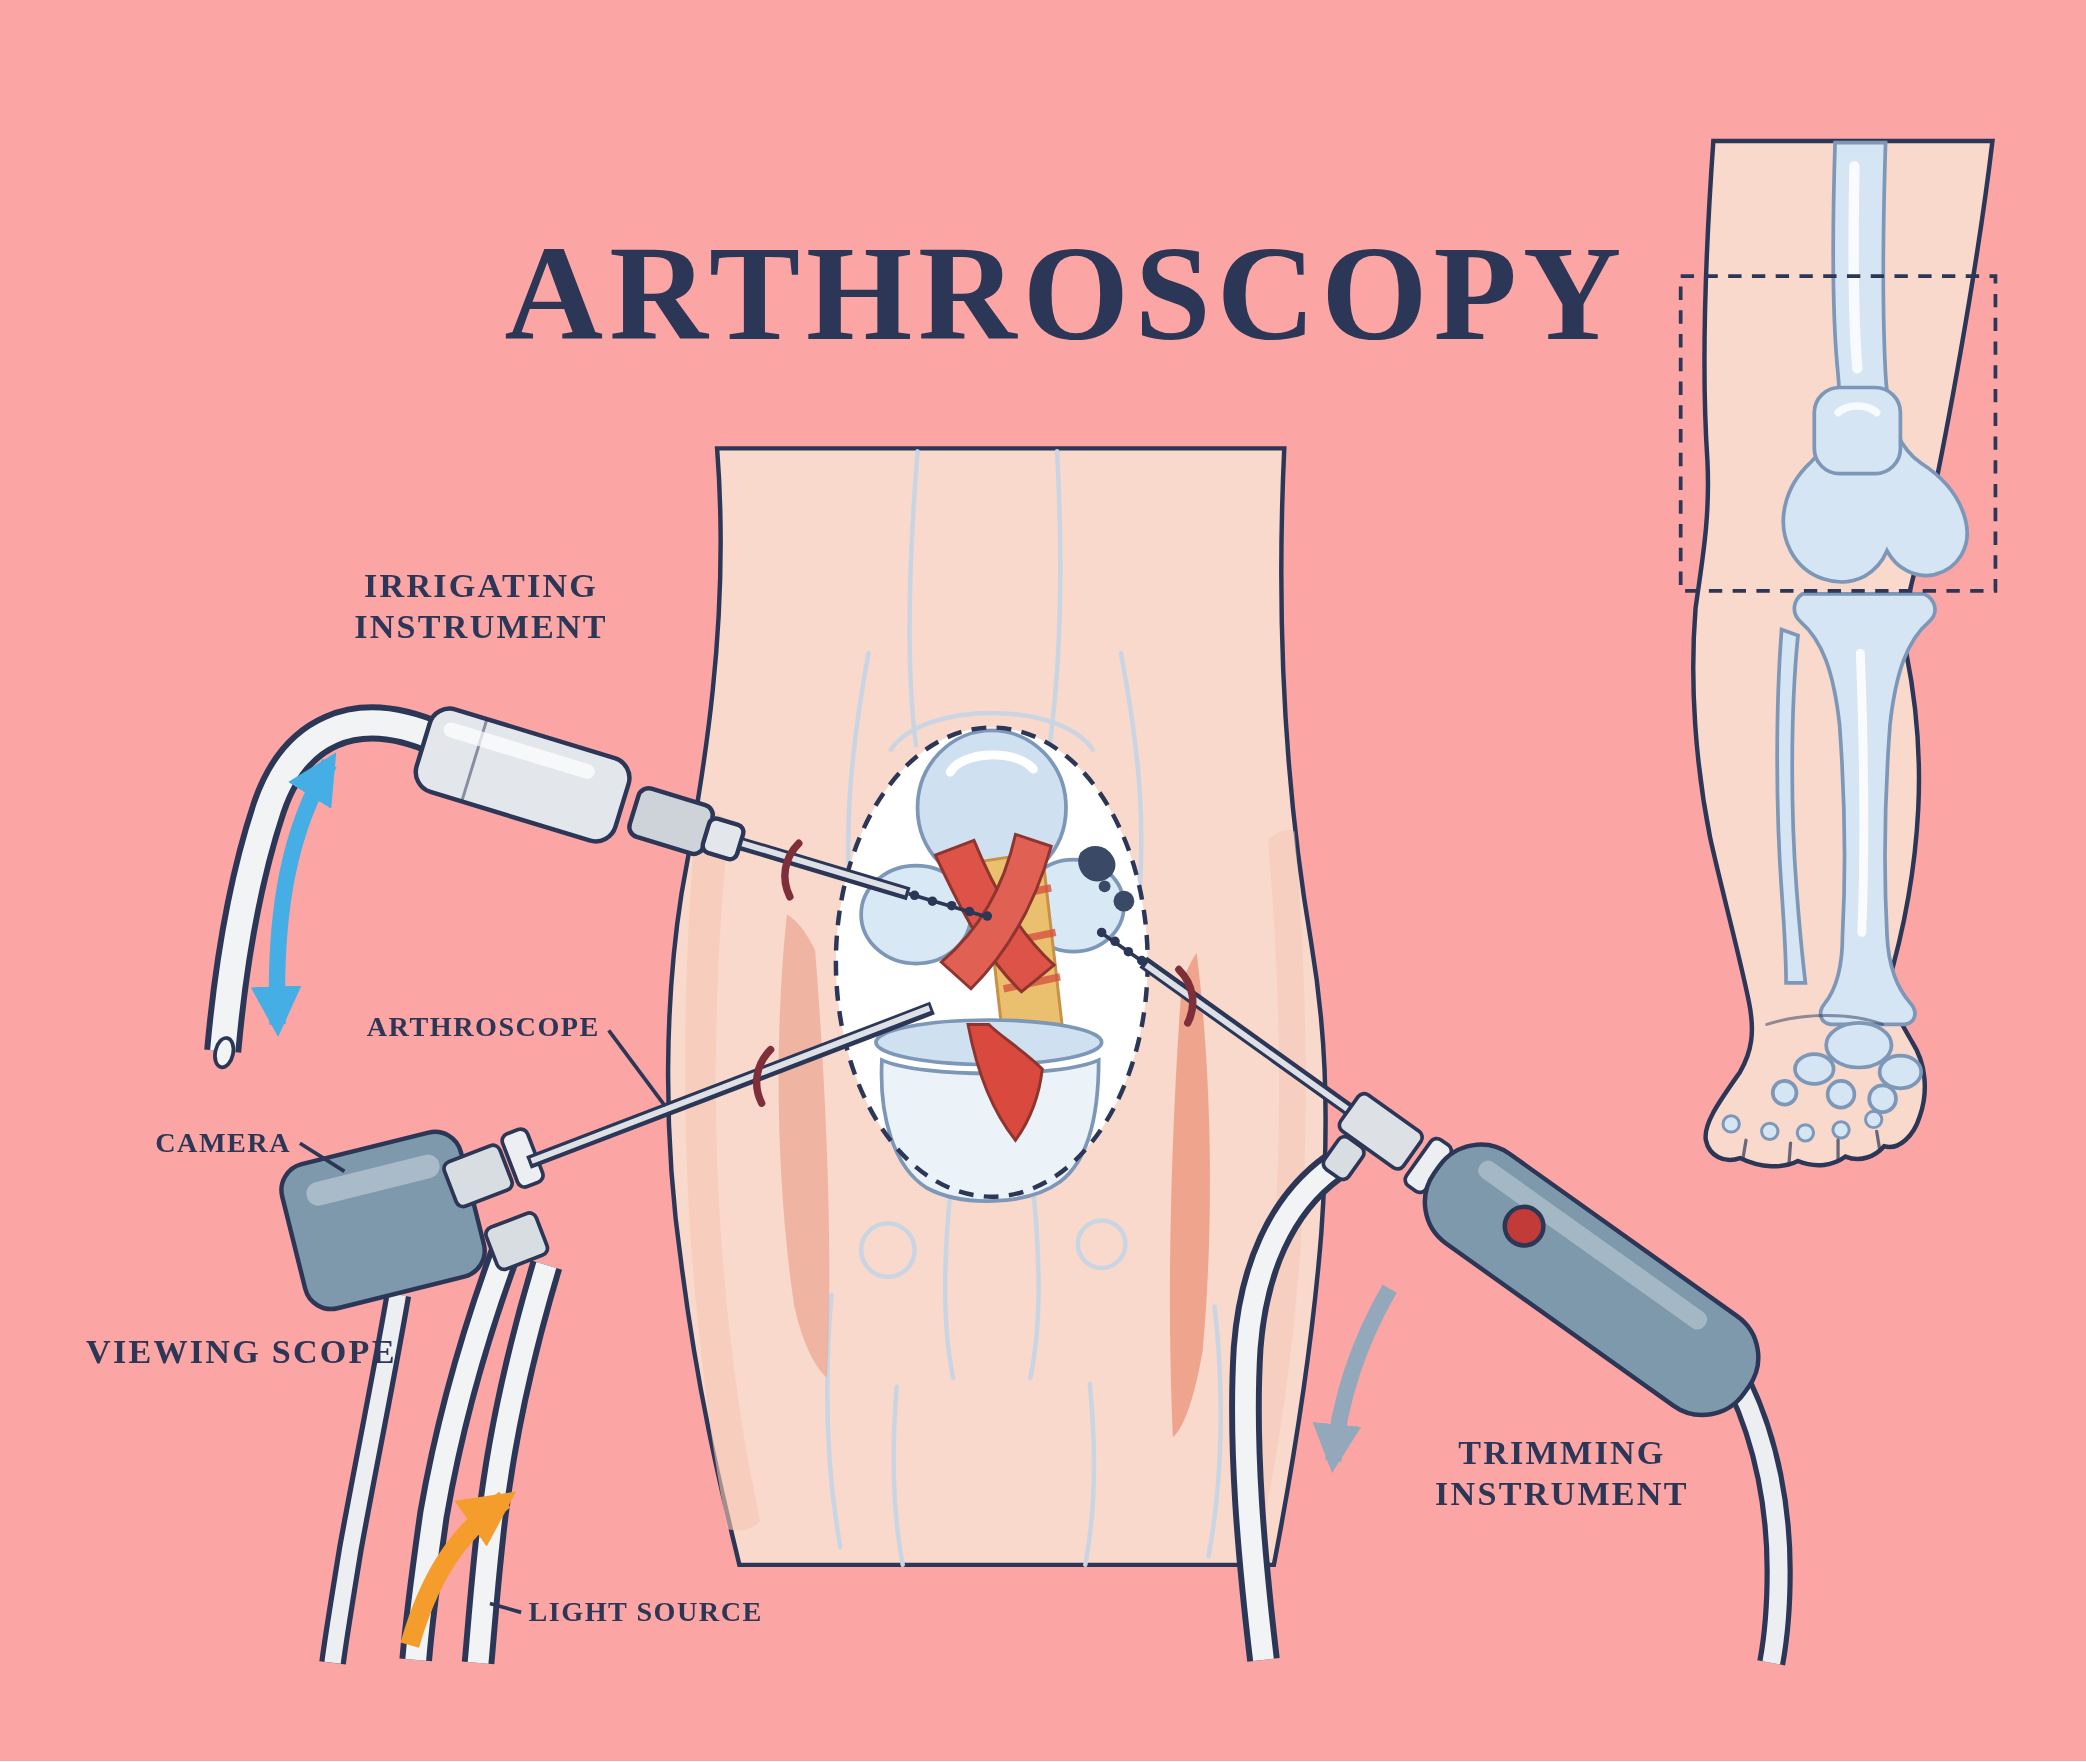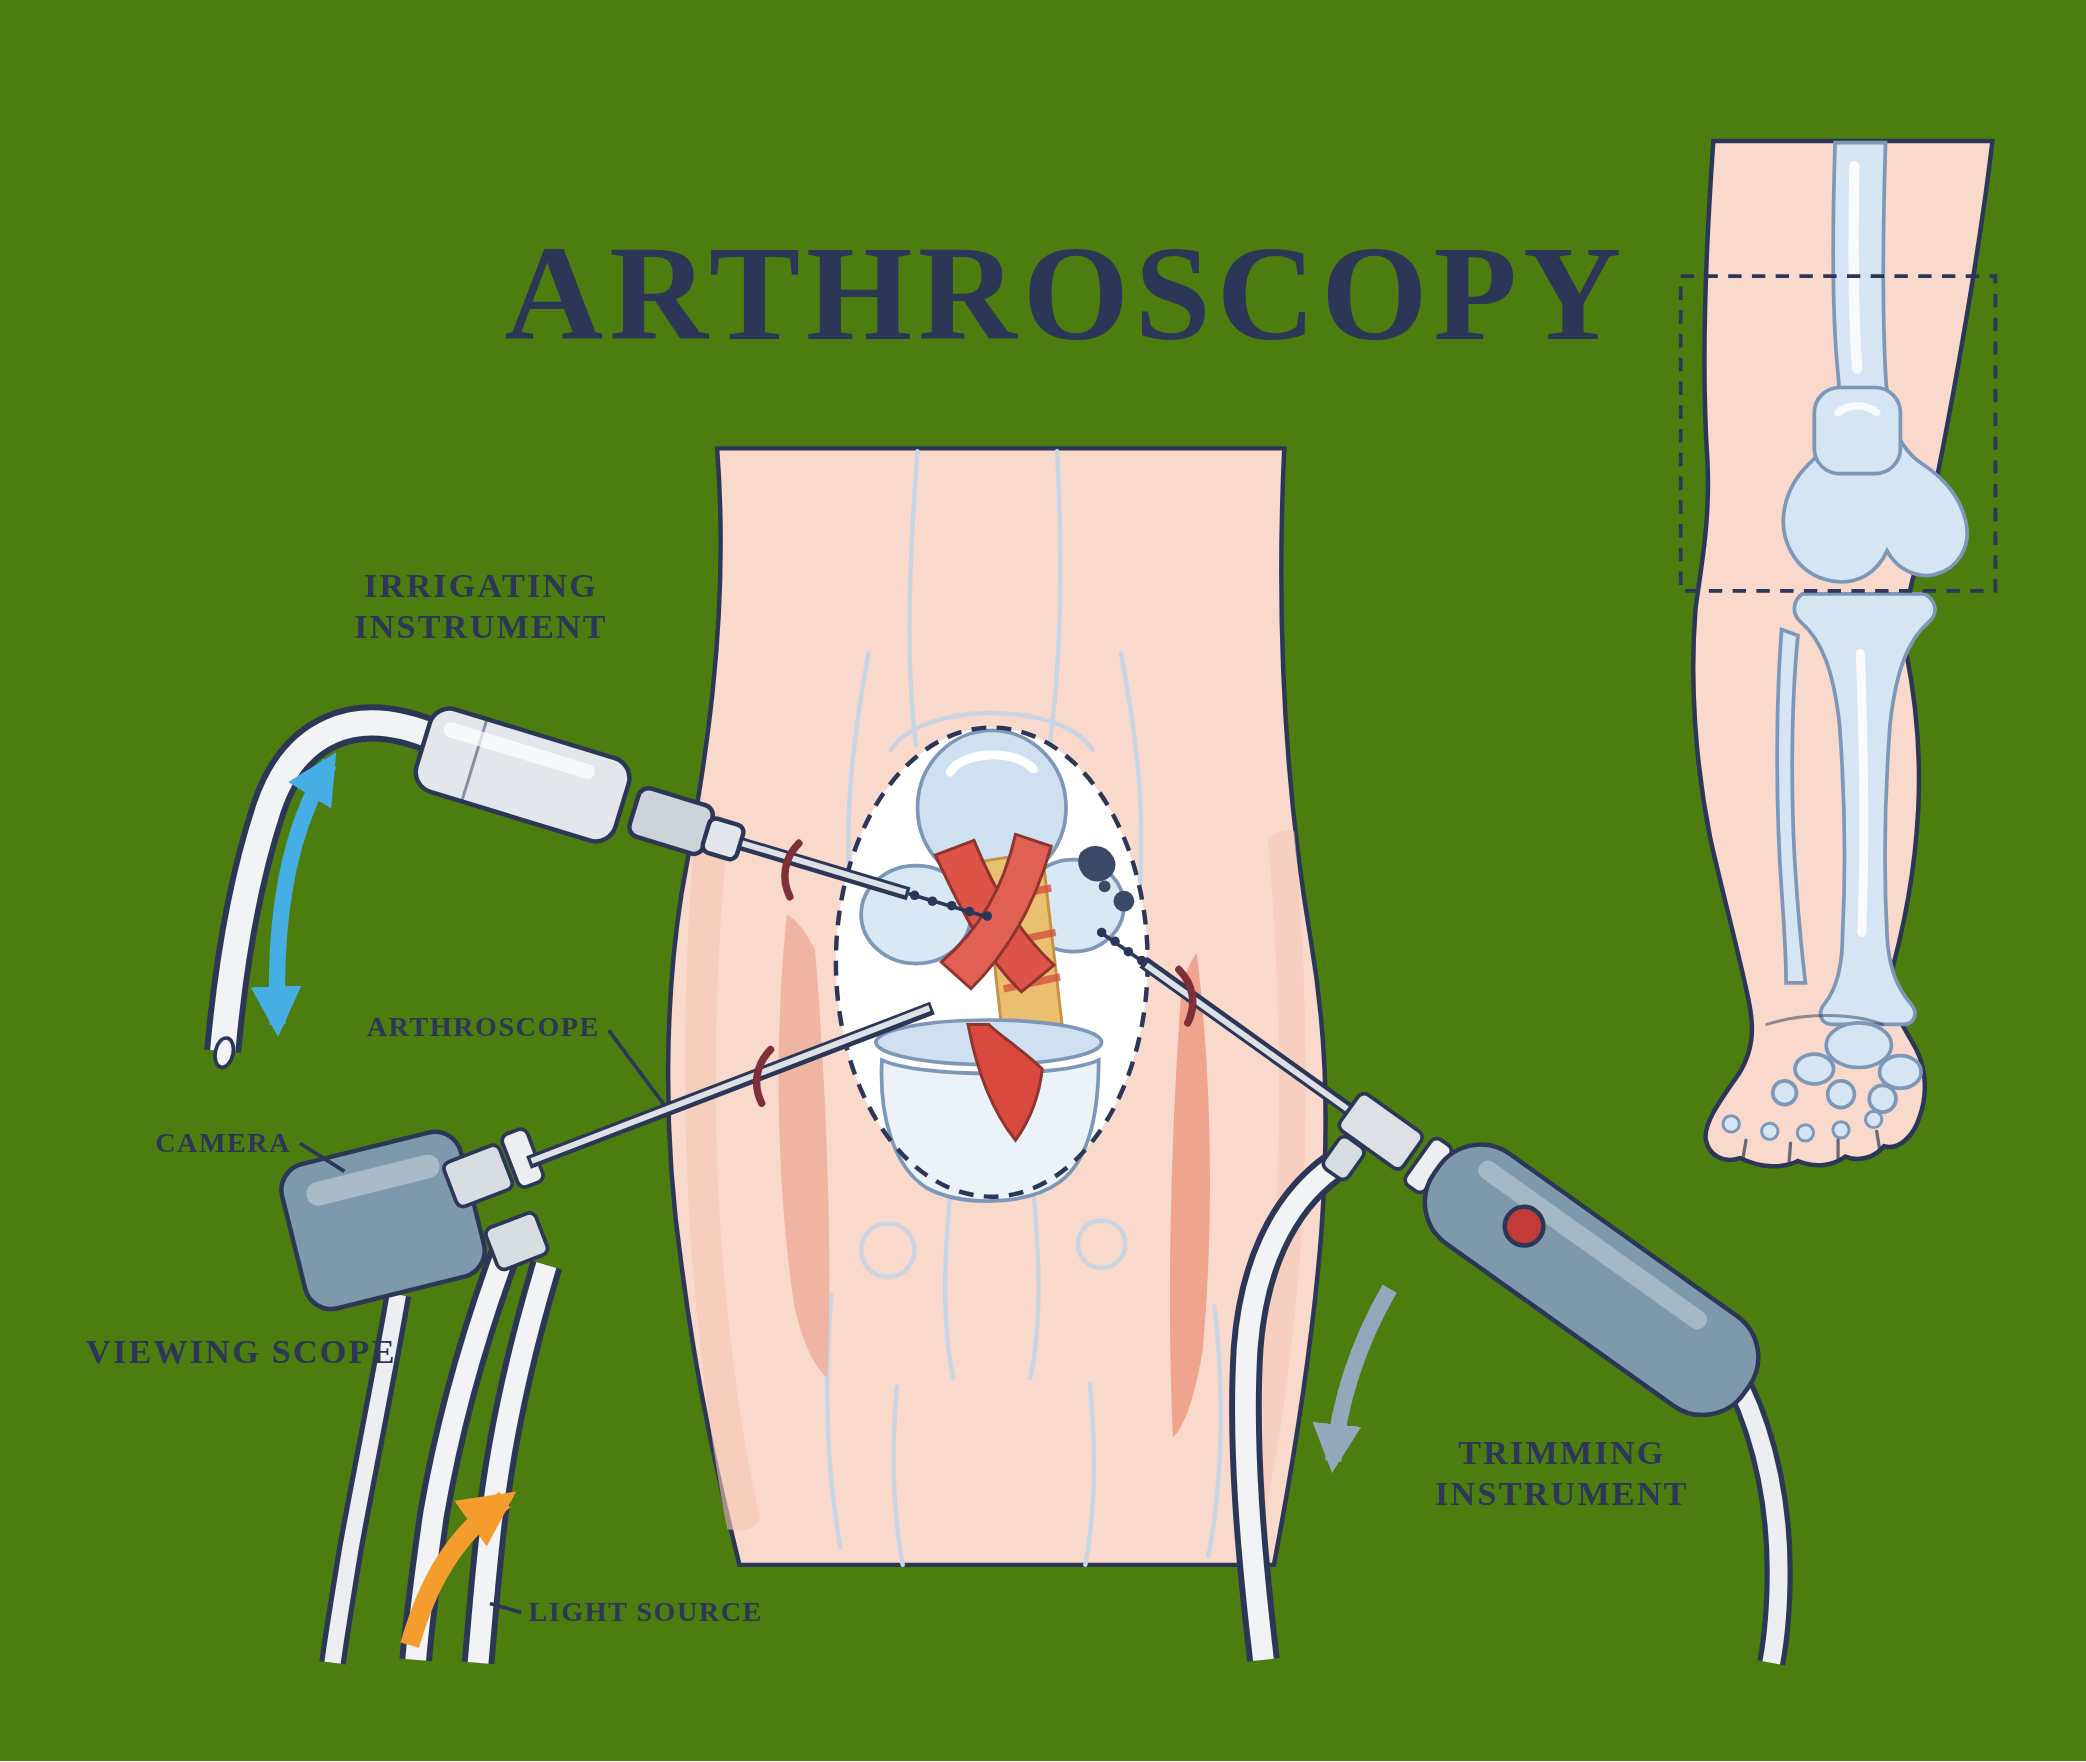--- a/index.html
+++ b/index.html
@@ -1,16 +1,16 @@
 <!DOCTYPE html>
 <html style="--outline: #2c3757; --title-text: #2c3757; --skin: #f9d9cc; --skin-shadow: #f0b49f; --bone-light: #d6e5f3; --bone-outline: #7c97b8; --instrument-metal: #e3e7eb; --instrument-body: #7e99ac; --arrow-blue: #45aee4; --arrow-orange: #f59d2c; --arrow-grey: #93a9bb; --button-red: #c23b38; --ligament-red: #dd5348;font-size:8px"><head>
 <meta charset="utf-8">
 <style>
   html,body { margin:0; padding:0; background:#ffffff; }
-  .stage { width:100%; background:#4d7c0f; }
+  .stage { width:100%; background:#fca5a5; }
   svg { display:block; width:100%; height:auto; }
   .skin { fill:var(--skin); }
   .outline { stroke:var(--outline); stroke-width:3; }
   .outline-stroke { stroke:var(--outline); }
   .lbl {
     font-family:"Liberation Serif", serif;
     font-weight:bold;
     font-size:23px;
     letter-spacing:1.5px;
     fill:var(--outline);

